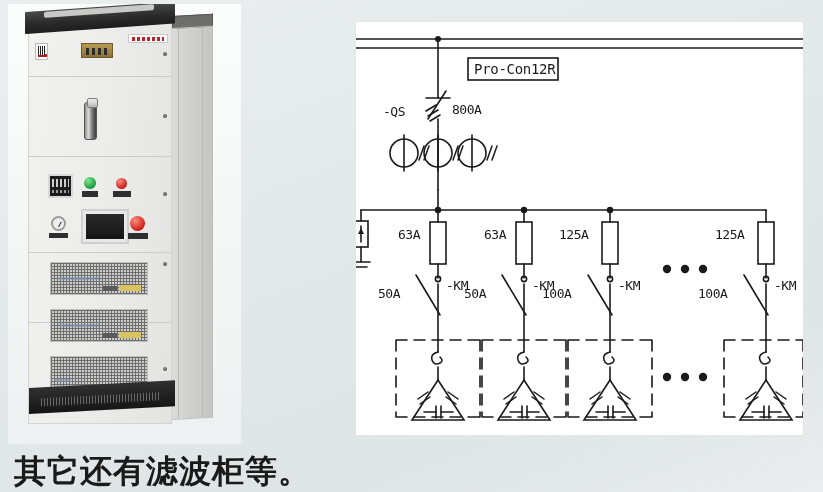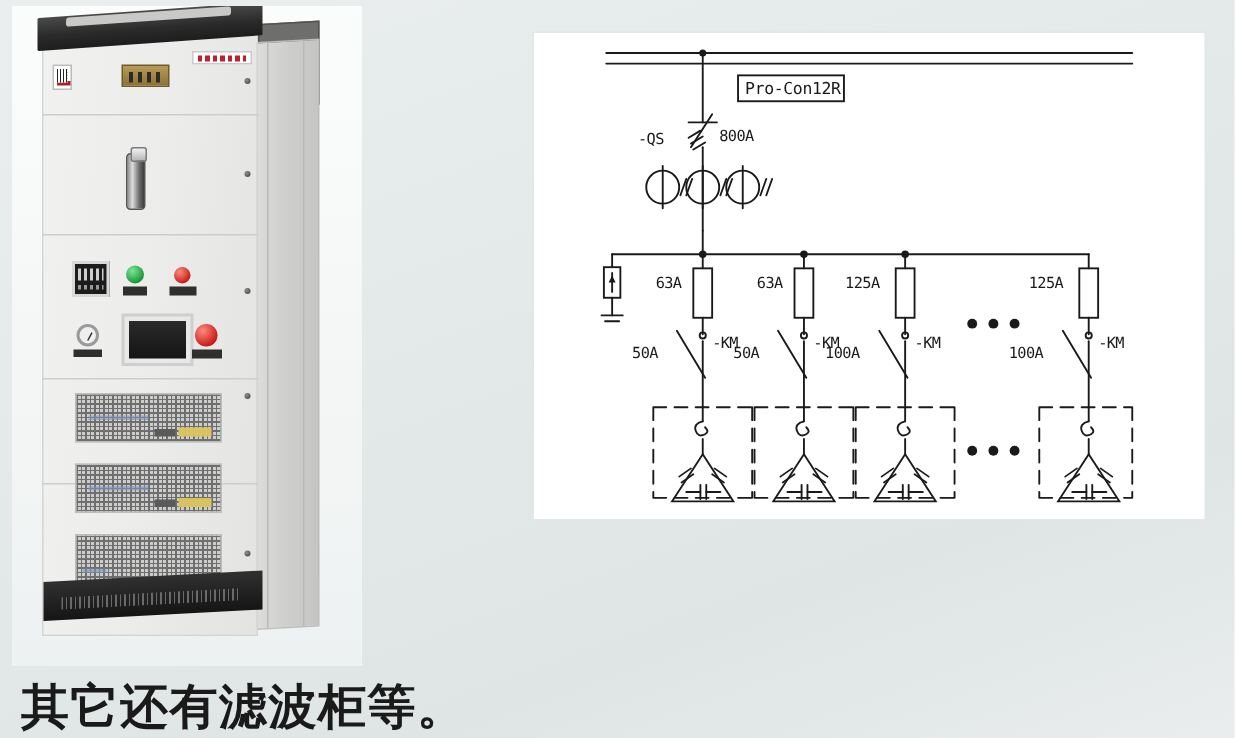--- a/index.html
+++ b/index.html
@@ -127,21 +127,21 @@
 
   
   .caption{
     position:absolute;left:14px;top:450px;
     font-family:"DejaVu Serif","Liberation Serif",serif;
     font-size:32px;color:#1a1a1a;letter-spacing:1px;white-space:nowrap;font-weight:bold;
   }
 
   
   .diagram-panel{
-    position:absolute;left:356px;top:22px;width:447px;height:324px;
+    position:absolute;left:356px;top:22px;width:447px;height:413px;
     background:#ffffff;
     box-shadow:0 0 0 1px #e2e6e6;
   }
   .diagram-panel svg{display:block;width:100%;height:100%;}
   .lbl{font-family:"DejaVu Sans Mono","Liberation Mono",monospace;
        font-size:13px;fill:#1a1a1a;letter-spacing:-0.5px;}
   .lbl-sm{font-family:"DejaVu Sans Mono","Liberation Mono",monospace;
        font-size:12.5px;fill:#1a1a1a;letter-spacing:-0.5px;}
   .lbl-box{font-family:"DejaVu Sans Mono","Liberation Mono",monospace;
        font-size:14px;fill:#1a1a1a;letter-spacing:-0.3px;}

